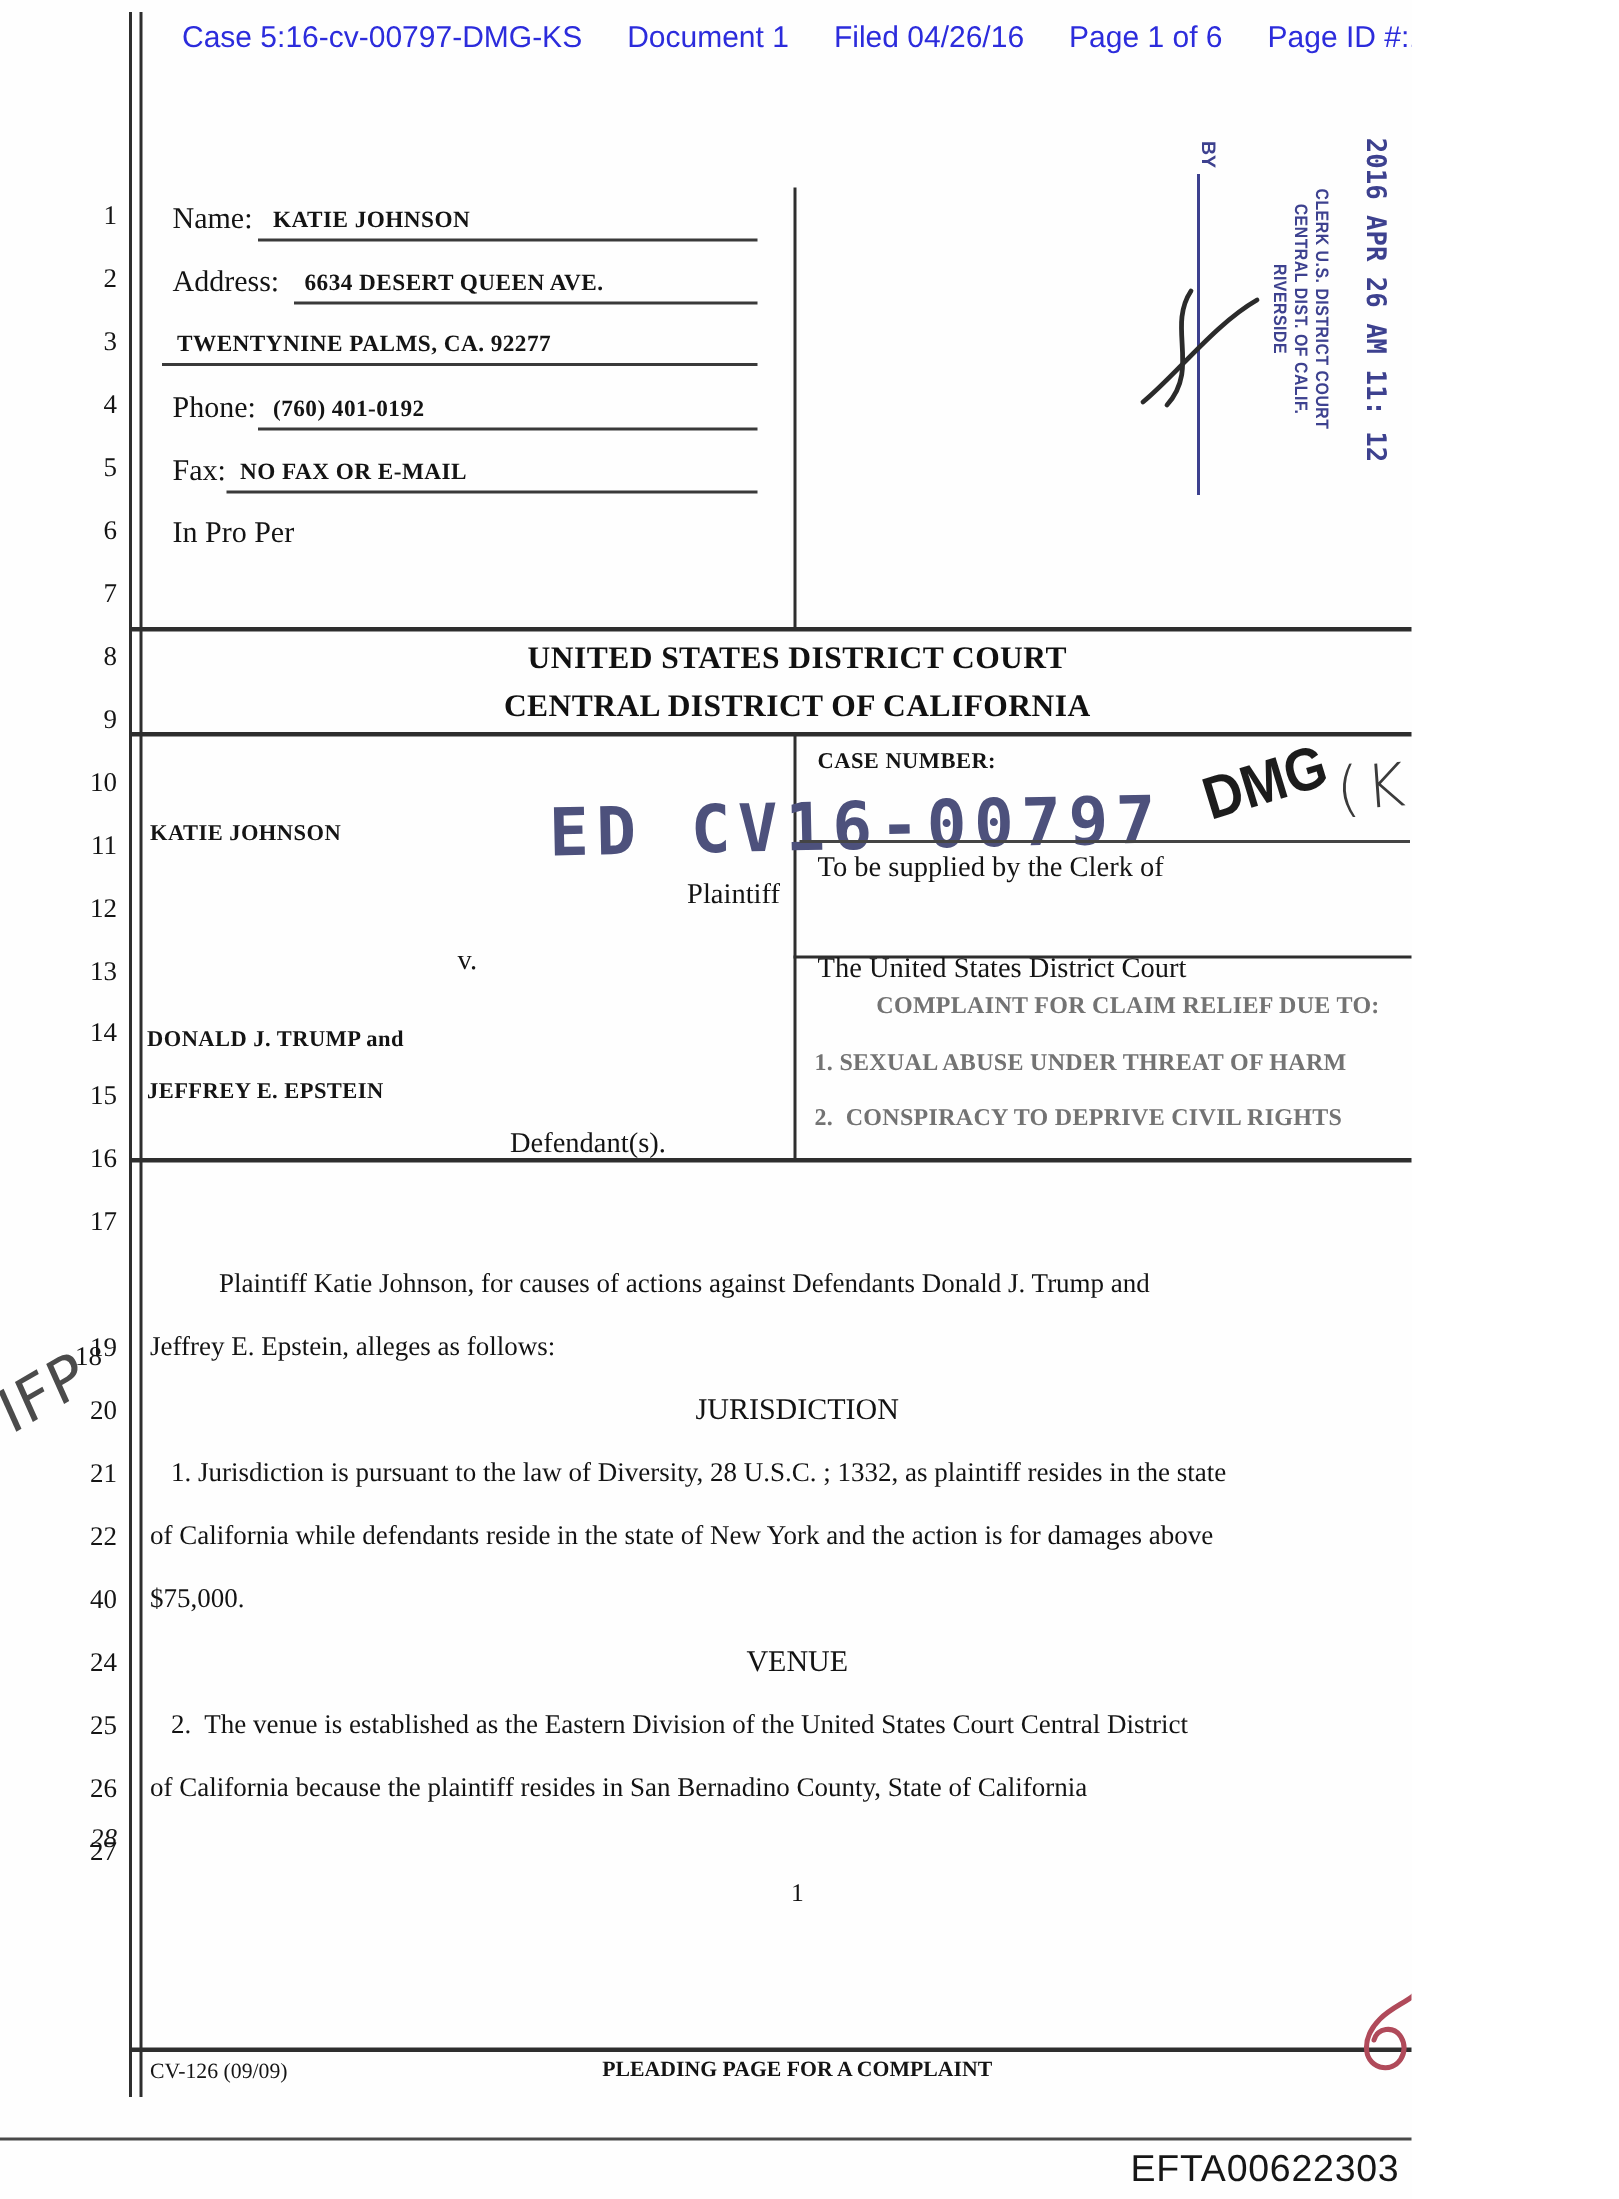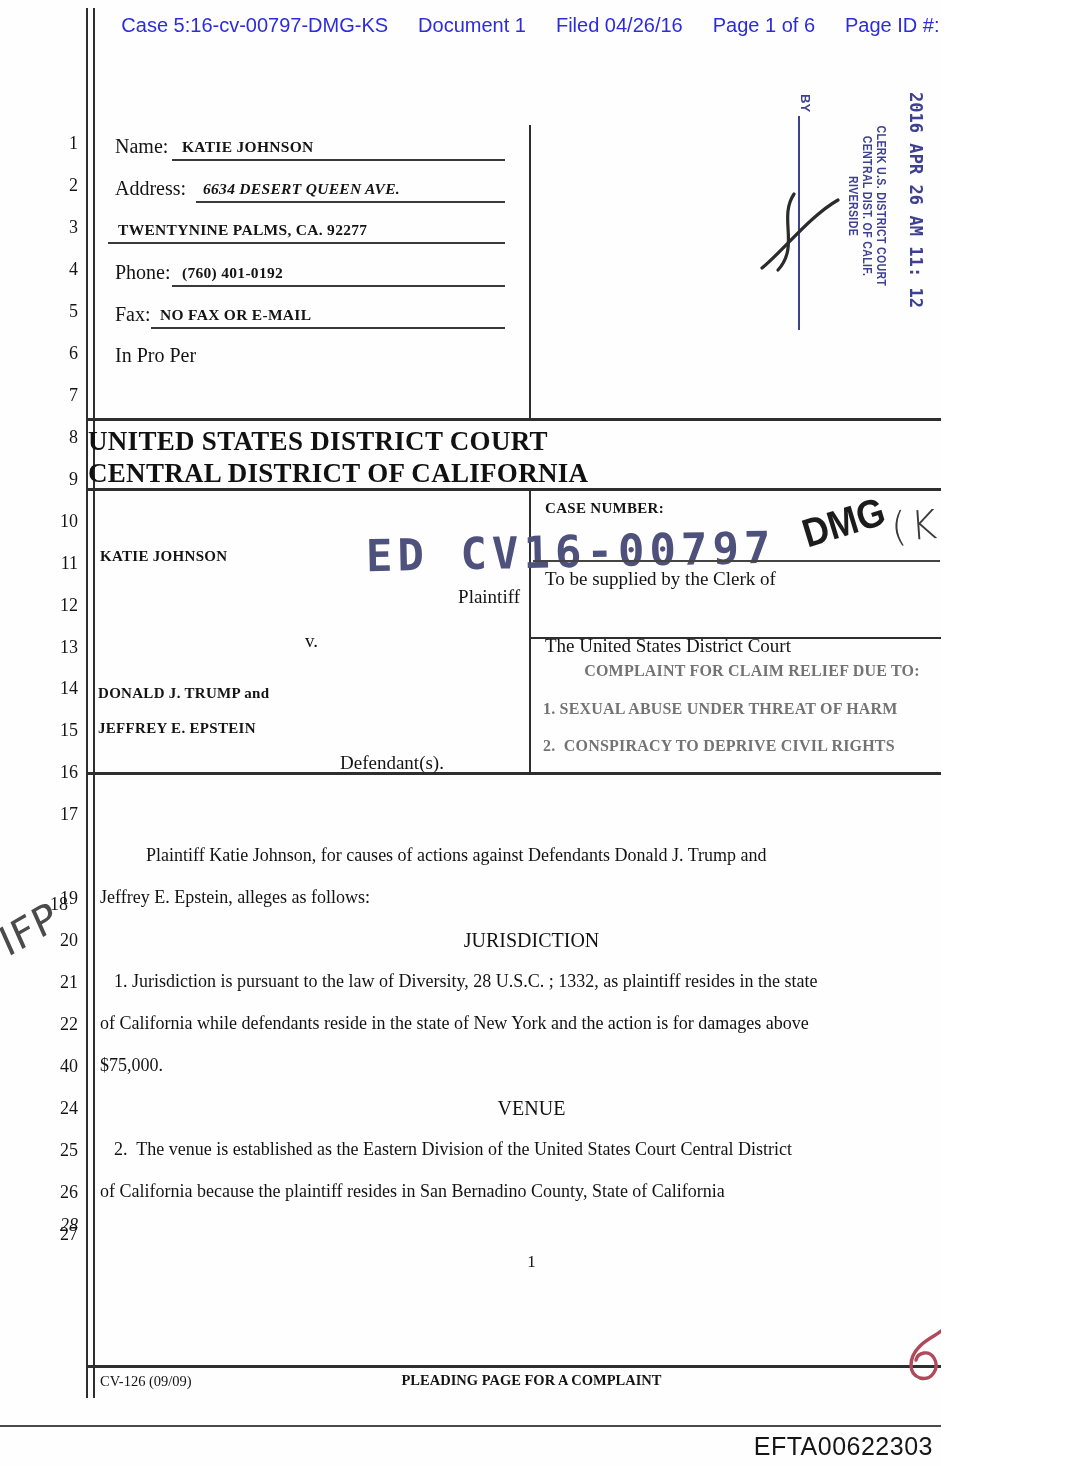--- a/index.html
+++ b/index.html
@@ -16,21 +16,21 @@
     justify-content:center;gap:30px;font-family:"Liberation Sans",sans-serif;
     font-size:20px;color:#2c2cdc;white-space:nowrap;
   }
   
   .lineno{position:absolute;width:40px;text-align:right;font-size:18px;line-height:22px;color:#151515;}
   
   .lbl{position:absolute;font-size:20px;color:#141414;}
   .val{position:absolute;font-size:15.5px;font-weight:600;letter-spacing:.3px;color:#141414;}
   .fieldline{position:absolute;height:1.6px;background:#3a3a3a;}
   
-  .courthead{position:absolute;left:88px;width:887px;font-weight:700;font-size:27px;letter-spacing:.3px;color:#111;}
+  .courthead{position:absolute;left:88px;width:887px;text-align:center;font-weight:700;font-size:21px;letter-spacing:.3px;color:#111;}
   .cap-small{position:absolute;font-size:15px;font-weight:600;letter-spacing:.3px;color:#141414;}
   .cap-txt{position:absolute;font-size:19px;color:#141414;}
   .complaint{position:absolute;font-weight:700;font-size:16px;letter-spacing:.2px;color:#737373;white-space:nowrap;}
   
   .edcv{
     position:absolute;left:366px;top:526px;font-family:"DejaVu Sans Mono",monospace;
     font-weight:700;font-size:44px;letter-spacing:5px;color:#4d517c;
     transform:rotate(-1.2deg);white-space:nowrap;
   }
   .dmg{
@@ -134,21 +134,21 @@
       <div class="lineno" style="left: 38px; top: 1181px;">26</div>
       <div class="lineno" style="left: 38px; top: 1222.96px;">27</div>
       <div class="lineno" style="left: 38px; top: 1214px; font-style: italic;">28</div>
     </div>
 
   <div class="lbl" style="left:115px;top:135px;">Name:</div>
   <div class="val" style="left:182px;top:138px;">KATIE JOHNSON</div>
   <div class="fieldline" style="left:172px;top:159px;width:333px;"></div>
 
   <div class="lbl" style="left:115px;top:177px;">Address:</div>
-  <div class="val" style="left:203px;top:180px;font-style:italic;">6634 DESERT QUEEN AVE.</div>
+  <div class="val" style="left:203px;top:180px;">6634 DESERT QUEEN AVE.</div>
   <div class="fieldline" style="left:196px;top:201px;width:309px;"></div>
 
   <div class="val" style="left:118px;top:221px;">TWENTYNINE PALMS, CA. 92277</div>
   <div class="fieldline" style="left:108px;top:242px;width:397px;"></div>
 
   <div class="lbl" style="left:115px;top:261px;">Phone:</div>
   <div class="val" style="left:182px;top:264px;">(760) 401-0192</div>
   <div class="fieldline" style="left:172px;top:285px;width:333px;"></div>
 
   <div class="lbl" style="left:115px;top:303px;">Fax:</div>

